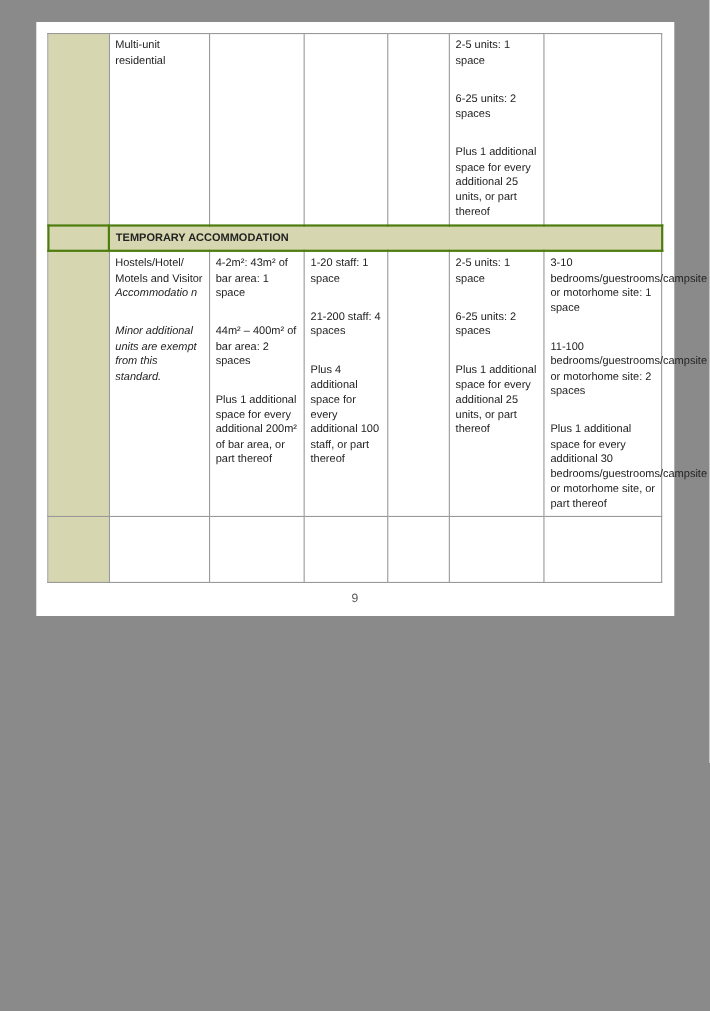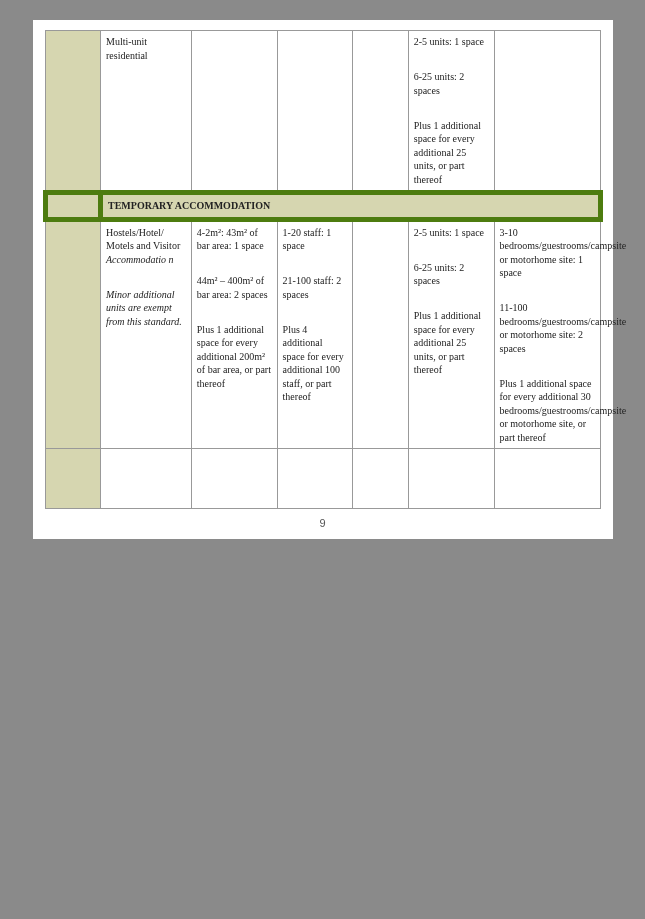--- a/index.html
+++ b/index.html
@@ -26,29 +26,28 @@
       border-collapse: collapse;
       table-layout: fixed;
     }
     td, th {
       border: 1px solid #999;
       vertical-align: top;
       padding: 4px 5px;
       font-size: 10px;
       line-height: 1.35;
       color: #222;
-      font-family: Liberation Serif, serif;
     }
 
     .section-header td {
       background: #d6d6b0;
       font-weight: bold;
       font-size: 10px;
       text-transform: uppercase;
-      border: 5px solid #4d7c0f;
+      border: 2px solid #4d7c0f;
       padding: 4px 5px;
     }
     .left-margin {
       background: #d6d6b0;
       width: 55px;
       min-width: 55px;
     }
     .page-num {
       text-align: center;
       margin-top: 8px;
@@ -108,21 +107,21 @@
           <td>
             <p>4-2m²: 43m² of bar area: 1 space</p>
             <p>&nbsp;</p>
             <p>44m² – 400m² of bar area: 2 spaces</p>
             <p>&nbsp;</p>
             <p>Plus 1 additional space for every additional 200m² of bar area, or part thereof</p>
           </td>
           <td>
             <p>1-20 staff: 1 space</p>
             <p>&nbsp;</p>
-            <p>21-100 staff: 2 spaces</p>
+            <p>21-200 staff: 4 spaces</p>
             <p>&nbsp;</p>
             <p>Plus 4 additional space for every additional 100 staff, or part thereof</p>
           </td>
           <td></td>
           <td>
             <p>2-5 units: 1 space</p>
             <p>&nbsp;</p>
             <p>6-25 units: 2 spaces</p>
             <p>&nbsp;</p>
             <p>Plus 1 additional space for every additional 25 units, or part thereof</p>

